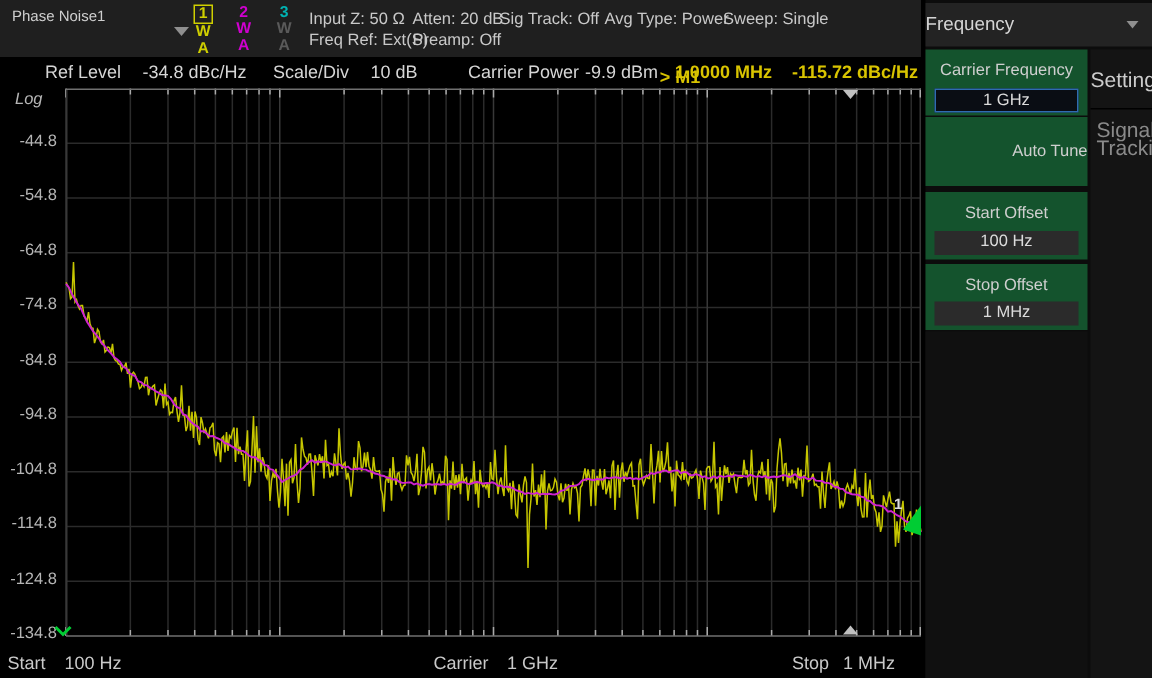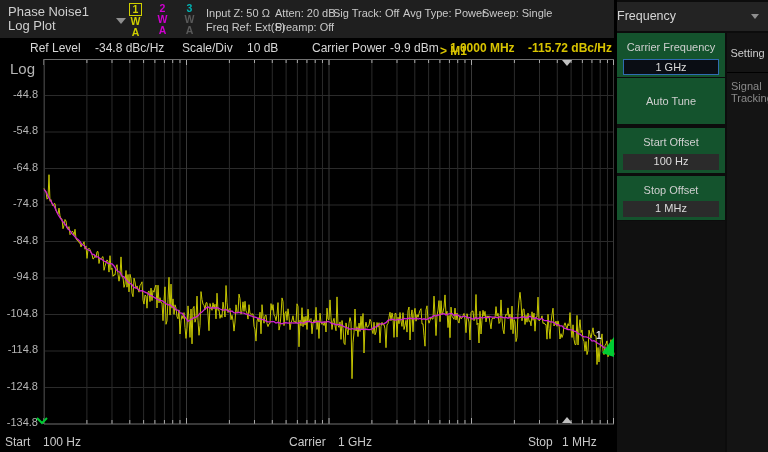--- a/index.html
+++ b/index.html
@@ -3,68 +3,67 @@
 <meta charset="utf-8">
 <style>
   * { margin:0; padding:0; box-sizing:border-box; }
   html,body { width:768px; height:452px; background:#000; overflow:hidden;
               font-family:"Liberation Sans", sans-serif; }
   .abs { position:absolute; }
 
   
   .topbar { position:absolute; left:0; top:0; width:614px; height:38px; background:#1f1f1f; color:#c9c9c9; font-size:11px; }
   .meas-select { position:absolute; left:8px; top:5px; width:118px; height:30px; cursor:pointer; }
-  .meas-line { line-height:14px; color:#cfcfcf; font-size:13px; }
+  .meas-line { line-height:14px; color:#cfcfcf; font-size:10px; }
   .dd-arrow { position:absolute; width:0; height:0; border-left:5px solid transparent; border-right:5px solid transparent; border-top:6px solid #8f8f8f; }
   .meas-select .dd-arrow { left:108px; top:13px; }
   .legend { position:absolute; left:127px; top:3px; display:flex; gap:10px; }
   .lg-col { display:flex; flex-direction:column; align-items:center; width:17px; font-weight:bold; font-size:10.5px; line-height:11px; }
   .lg-num { padding:0 3px; }
   .t1 { color:#cfcf00; } .t1 .lg-num { border:1px solid #cfcf00; }
   .t2 { color:#cf00cf; }
   .t3 .lg-num { color:#00b3b3; } .t3 .dim { color:#5a5a5a; }
   .set-col { position:absolute; top:6px; line-height:14px; white-space:nowrap; color:#c9c9c9; }
 
   
   .readout { position:absolute; left:0; top:38px; width:614px; height:20px; font-size:12px; color:#d6d6d6; }
   .readout span { position:absolute; top:3px; white-space:nowrap; }
   .marker-readout { position:absolute; right:2px; top:3px; color:#d9c400; font-weight:bold; font-size:12px; white-space:nowrap; }
   .marker-readout b { margin-left:10px; }
 
   
-  .log-label { position:absolute; left:10px; top:60px; font-size:15px; color:#b5b5b5; }
+  .log-label { position:absolute; left:10px; top:60px; font-size:11px; color:#b5b5b5;font-style:italic; }
   .ylabels div { position:absolute; width:38px; text-align:right; font-size:11px; color:#b5b5b5; }
   .plot-svg { position:absolute; left:44px; top:59px; overflow:visible; }
 
   
   .bottomrow { position:absolute; left:0; top:430px; width:614px; height:22px; font-size:12px; color:#c9c9c9; }
   .bottomrow span { position:absolute; top:5px; white-space:nowrap; }
 
   
   .sidebar { position:absolute; left:617px; top:0; width:151px; height:452px; background:#0c0c0c; }
   .sb-header { position:absolute; left:0; top:2px; width:151px; height:29px; background:#232323; color:#d5d5d5; font-size:12.5px; line-height:29px; cursor:pointer; }
   .sb-header .dd-arrow { right:9px; top:12px; border-left-width:4px; border-right-width:4px; border-top-width:5px; }
   .sb-block { position:absolute; left:0; width:108px; background:#14532d; color:#cfcfcf; font-size:11px; text-align:center; }
   .sb-label { margin-top:8px; }
   .sb-field { position:absolute; left:6px; right:6px; height:16px; line-height:15px; font-size:11px; color:#dcdcdc; background:#2b2b2b; cursor:pointer; }
   .sb-field.sel { background:#0a0d14; border:1px solid #2f6cb0; }
-  .sb-btn { line-height:46px; cursor:pointer; }
+  .sb-btn { line-height:46px; cursor:pointer;text-align:right; }
   .sb-rest { position:absolute; left:0; top:221px; width:108px; height:231px; background:#101010; }
-  .sb-tabs { position:absolute; left:110px; top:33px; width:41px; height:419px; background:#141414; font-size:11px; }
+  .sb-tabs { position:absolute; left:110px; top:33px; width:41px; height:419px; background:#141414; font-size:14px; }
   .tab { cursor:pointer; }
   .tab-setting { height:40px; line-height:40px; text-align:center; color:#cccccc; border-bottom:1px solid #000; }
   .tab-sigtrack { padding:7px 0 0 4px; line-height:12px; color:#8a8a8a; }
 </style>
 </head>
 <body>
 
 <div class="topbar">
   <div class="meas-select">
     <div class="meas-line">Phase Noise1</div>
-    <div class="meas-line">Log Plot</div>
     <div class="dd-arrow"></div>
   </div>
 
   <div class="legend">
     <div class="lg-col t1">
       <span class="lg-num">1</span>
       <span>W</span>
       <span>A</span>
     </div>
     <div class="lg-col t2">

